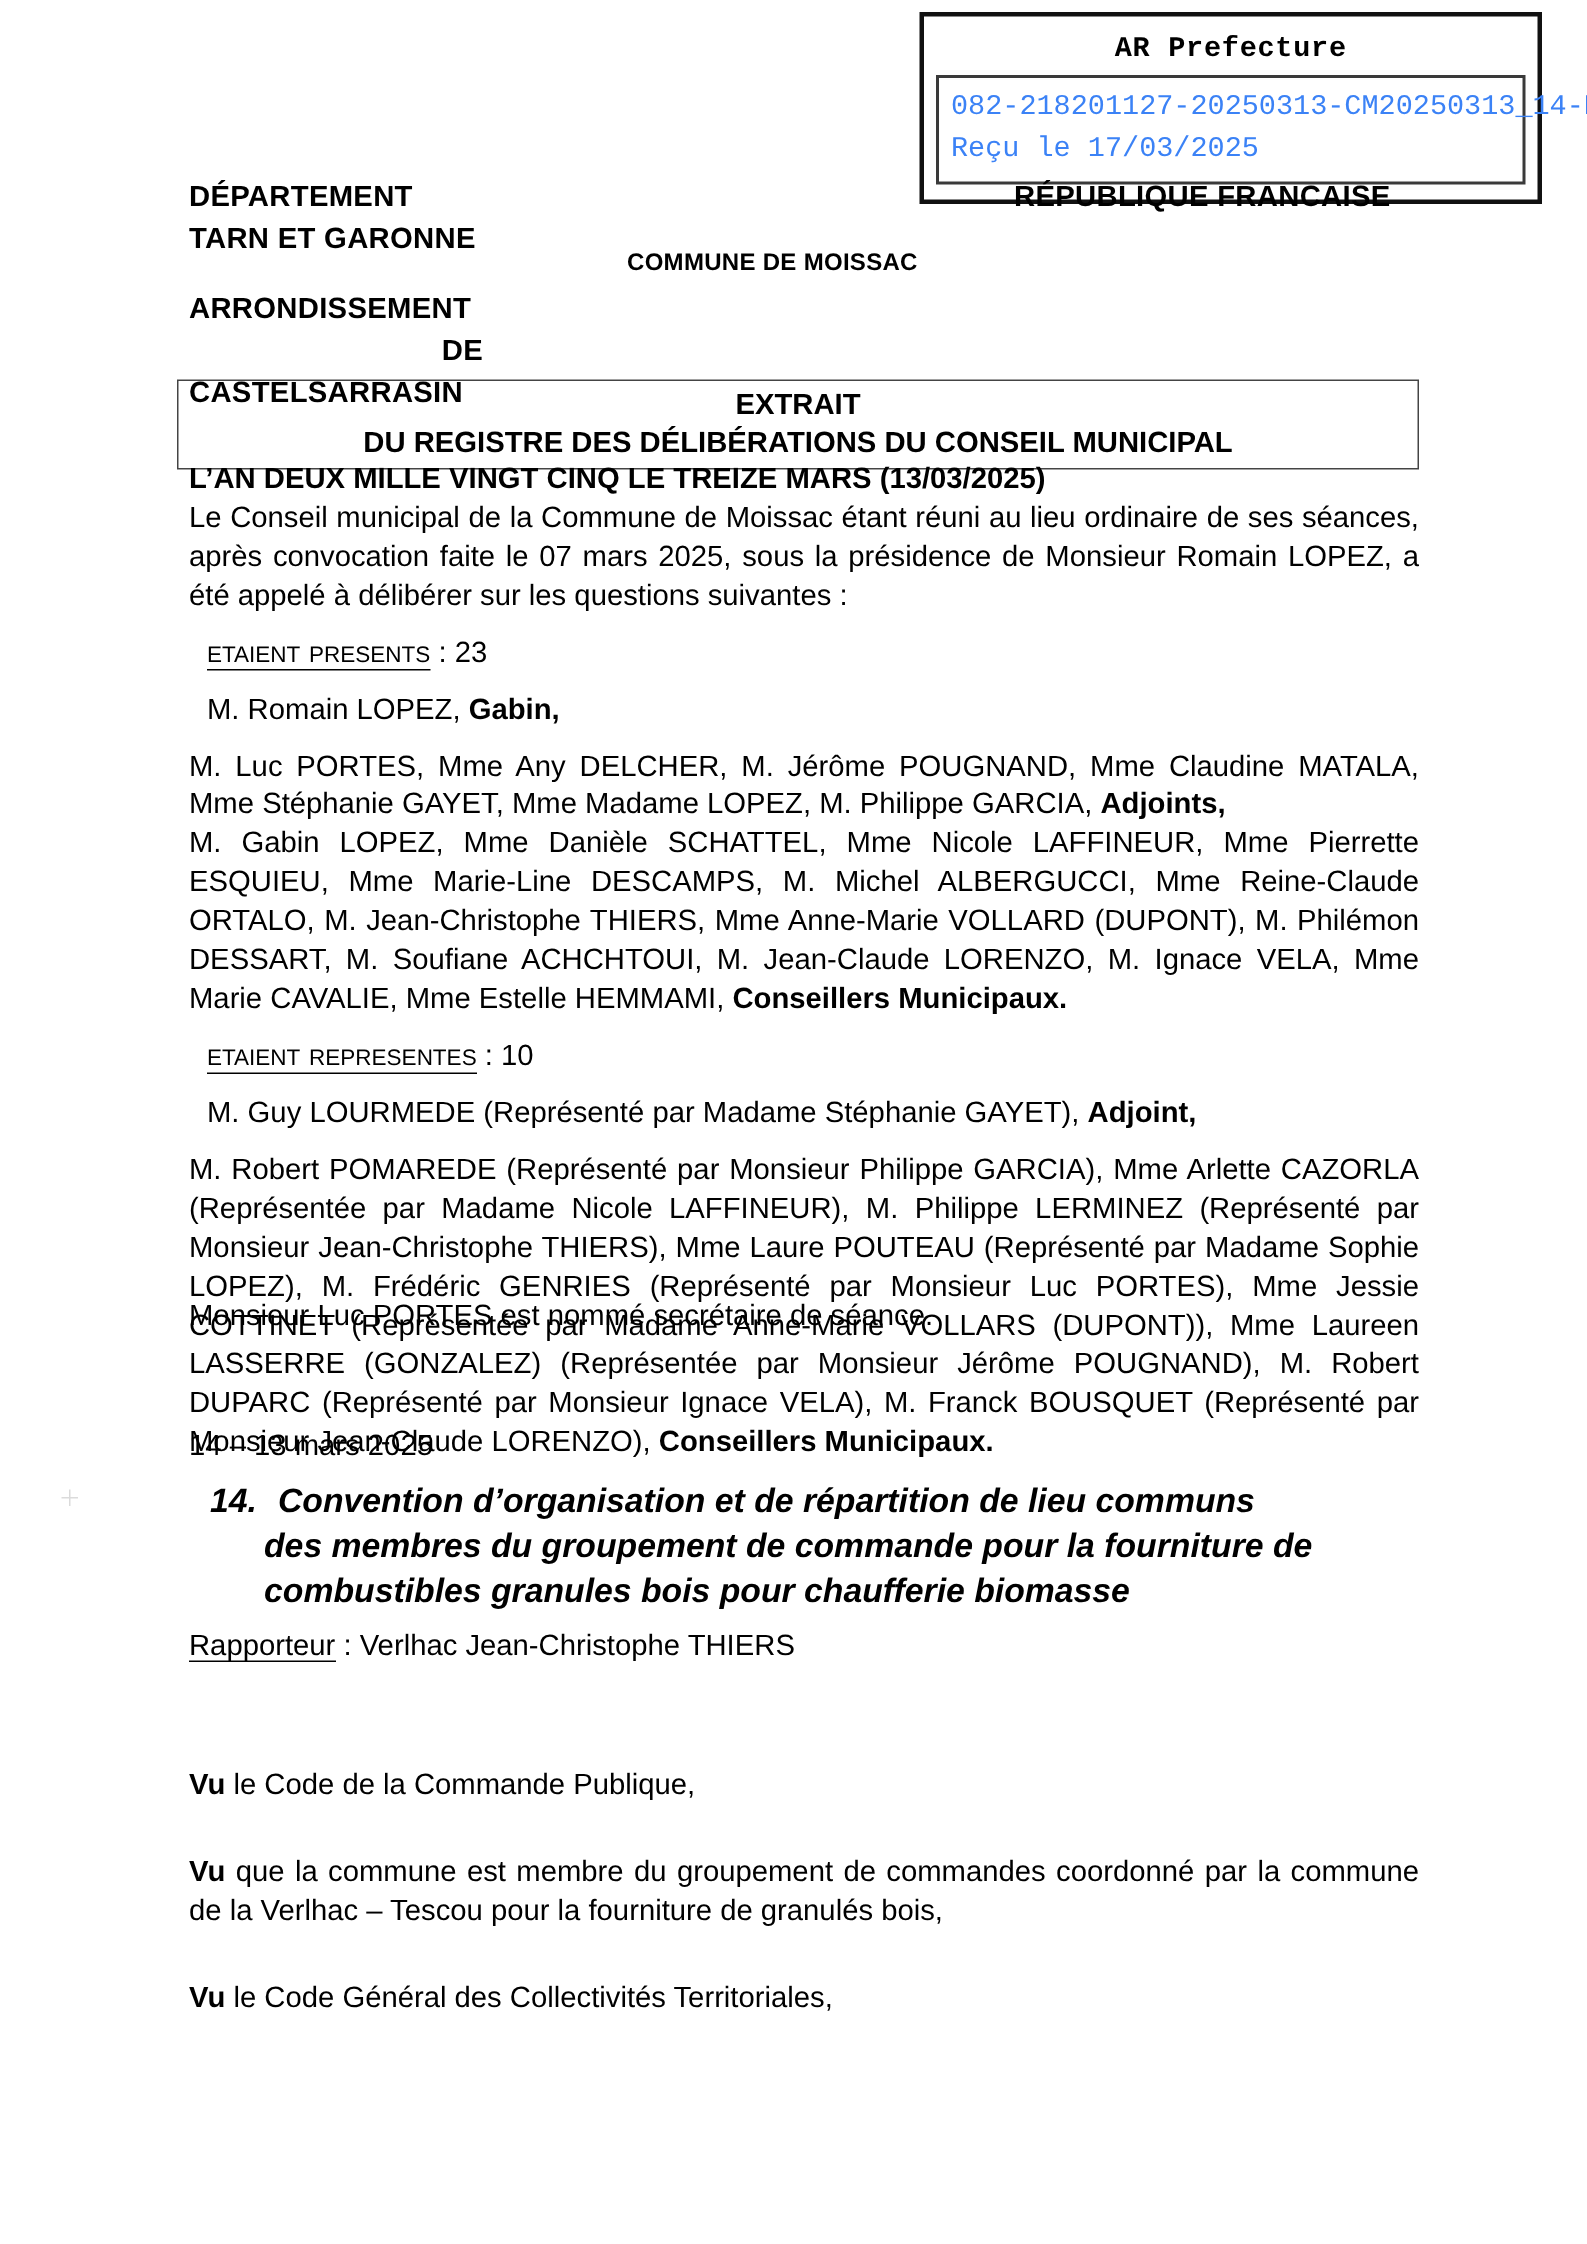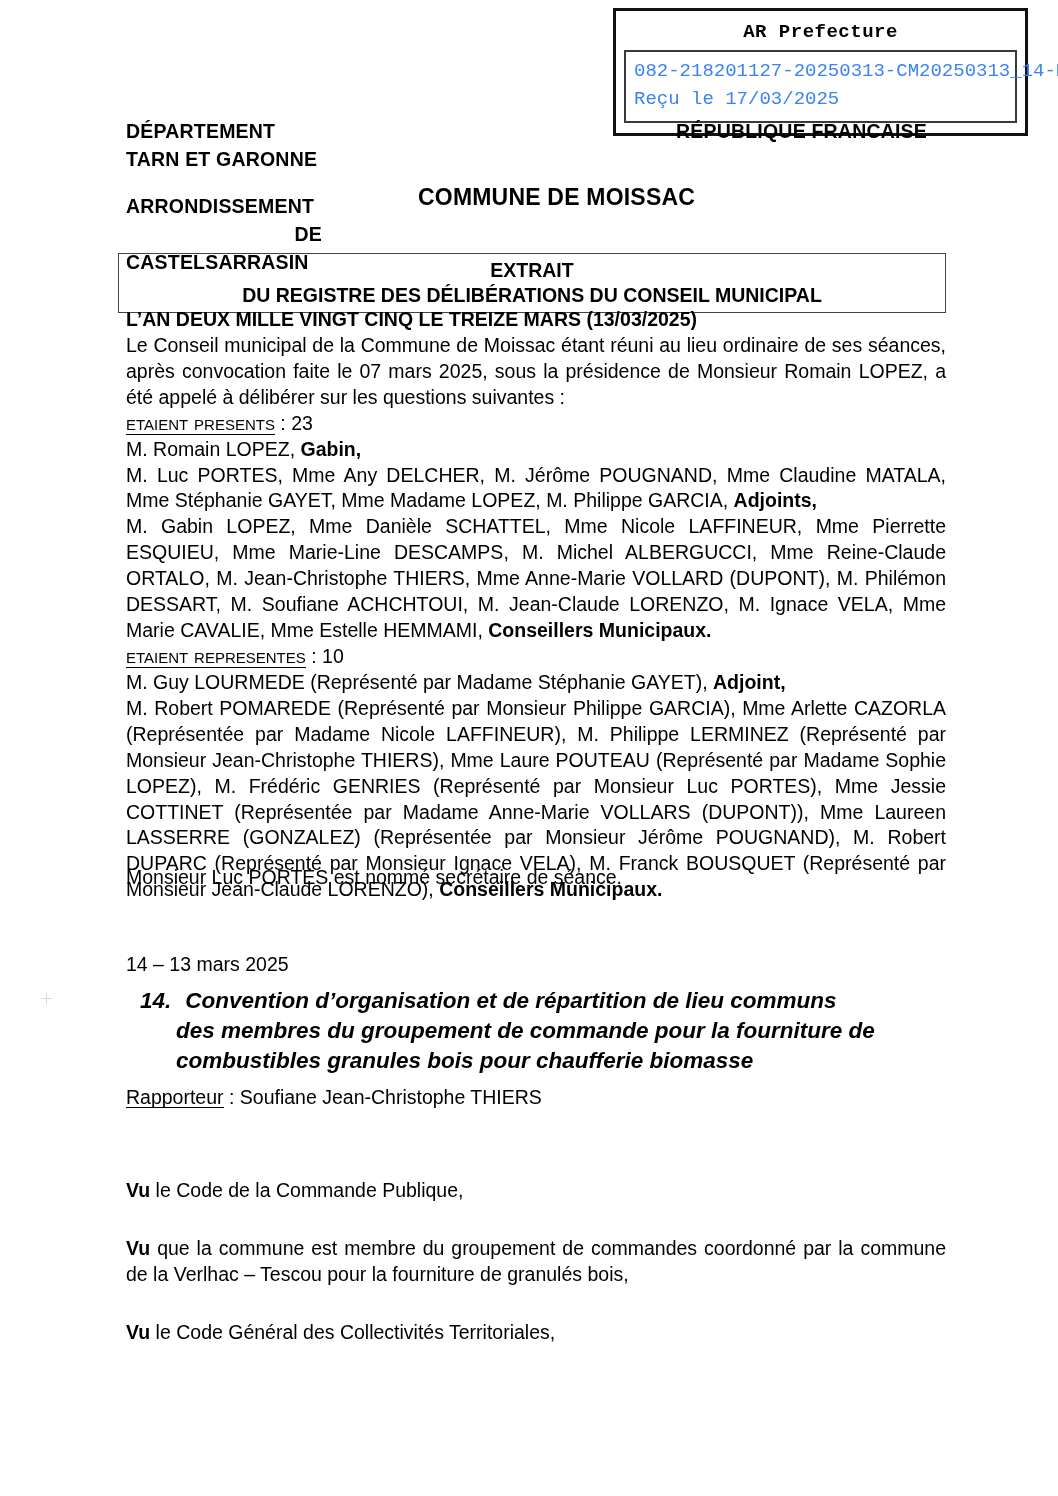--- a/index.html
+++ b/index.html
@@ -90,23 +90,23 @@
     left: 676px;
     top: 120px;
     font-weight: bold;
     font-size: 19.5px;
     letter-spacing: 0.2px;
   }
 
   .hdr-commune {
     position: absolute;
     left: 418px;
-    top: 184px;
-    font-weight: bold;
-    font-size: 23px;
+    top: 167px;
+    font-weight: bold;
+    font-size: 16px;
     letter-spacing: 0.2px;
   }
 
   .extrait-box {
     position: absolute;
     left: 118px;
     top: 253px;
     width: 828px;
     border: 1.5px solid #444;
     box-sizing: border-box;
@@ -129,21 +129,21 @@
   .lead-caps {
     font-weight: bold;
     font-size: 19.5px;
   }
 
   p.just {
     margin: 0;
     text-align: justify;
     text-justify: inter-word;
   }
-  p.flow { margin: 0; }
+  p.flow { margin: 12px; }
 
   .smallcaps {
     font-variant: small-caps;
     text-transform: lowercase;
     font-size: 21px;
     border-bottom: 1.6px solid #000;
     display: inline-block;
     line-height: 1.05;
   }
 
@@ -256,21 +256,21 @@
   <div class="secretaire">Monsieur Luc PORTES est nommé secrétaire de séance.</div>
 
   <div class="delib-num">14 – 13 mars 2025</div>
 
   <div class="delib-title">
     <span class="num">14.</span><span>Convention d’organisation et de répartition de lieu communs</span>
     <div class="ln2">des membres du groupement de commande pour la fourniture de</div>
     <div class="ln3">combustibles granules bois pour chaufferie biomasse</div>
   </div>
 
-  <div class="rapporteur"><span class="u">Rapporteur</span><span> : Soufiane Jean-Christophe THIERS</span></div>
+  <div class="rapporteur"><span class="u">Rapporteur</span><span> : Verlhac Jean-Christophe THIERS</span></div>
 
   <div class="vus">
     <p class="just"><span class="b">Vu</span><span> le Code de la Commande Publique,</span></p>
     <p class="just"><span class="b">Vu</span><span> que la commune est membre du groupement de commandes coordonné par la commune de la Verlhac – Tescou pour la fourniture de granulés bois,</span></p>
     <p class="just"><span class="b">Vu</span><span> le Code Général des Collectivités Territoriales,</span></p>
   </div>
 
 </div>
 
 </body></html>

